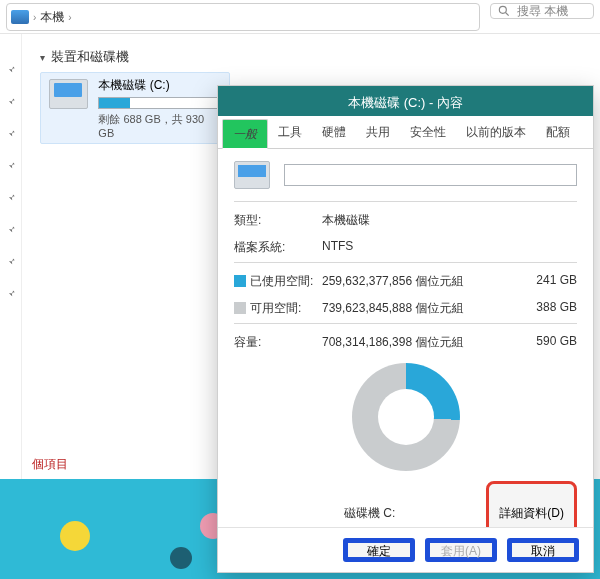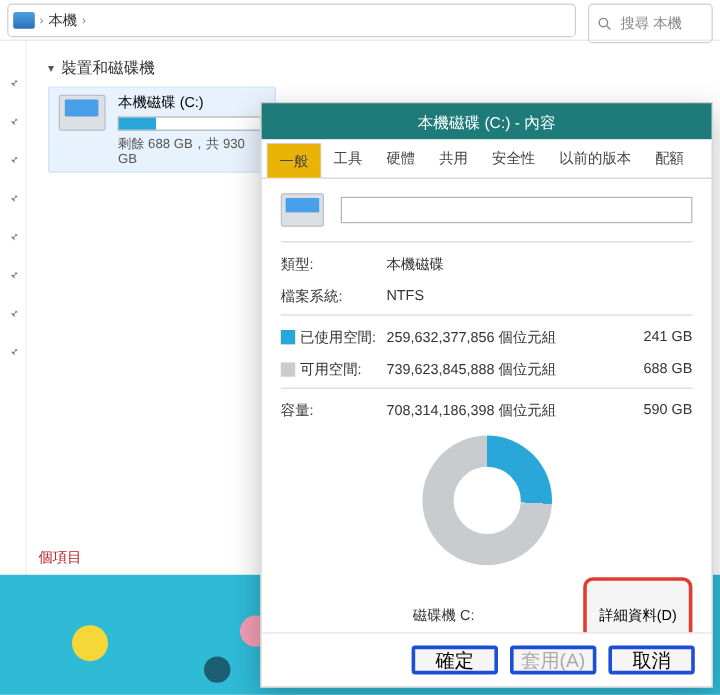--- a/index.html
+++ b/index.html
@@ -2,21 +2,21 @@
 <html><head>
 <meta charset="utf-8">
 <style>
   * { box-sizing: border-box; margin: 0; padding: 0; }
   html, body { width: 600px; height: 579px; overflow: hidden; font-family: "Segoe UI", "Microsoft JhengHei", sans-serif; font-size: 12px; background: #fff; }
   .explorer { position: absolute; inset: 0; background: #fff; }
   .addrbar { height: 34px; display: flex; gap: 10px; padding: 3px 6px; border-bottom: 1px solid #e5e5e5; }
   .crumbs { flex: 1; height: 28px; border: 1px solid #cfcfcf; border-radius: 4px; display: flex; align-items: center; padding: 0 4px; gap: 4px; color: #333; }
   .crumbs .pc-icon { width: 18px; height: 14px; background: linear-gradient(#4aa0e8,#2f6fb3); border-radius: 2px; }
   .crumbs .sep { color: #888; font-size: 10px; }
-  .search { width: 104px; height: 33px; border: 1px solid #cfcfcf; border-radius: 4px; display: flex; align-items: center; padding: 0 6px; color: #888; gap: 6px; }
+  .search { width: 104px; height: 16px; border: 1px solid #cfcfcf; border-radius: 4px; display: flex; align-items: center; padding: 0 6px; color: #888; gap: 6px; }
   .search svg { width: 14px; height: 14px; }
   .body { display: flex; height: calc(100% - 34px); }
   .sidebar { width: 22px; border-right: 1px solid #eee; padding-top: 30px; display: flex; flex-direction: column; gap: 22px; align-items: center; }
   .pin { width: 10px; height: 10px; color: #5a5a5a; }
   .main { flex: 1; position: relative; padding: 14px 18px; }
   .section-head { display: flex; align-items: center; gap: 6px; font-size: 13px; color: #333; margin-bottom: 6px; }
   .section-head .chev { color: #555; font-size: 10px; }
   .device-row { display: flex; align-items: flex-start; gap: 10px; padding: 4px 8px; width: 190px; border: 1px solid #cde3f8; background: #e8f2fd; border-radius: 2px; }
   .drive-icon { width: 40px; height: 30px; background: #dbe0e5; border: 1px solid #b7bec5; border-radius: 2px; position: relative; margin-top: 2px; }
   .drive-icon::before { content: ""; position: absolute; left: 4px; top: 3px; width: 28px; height: 14px; background: #4aa0e8; border-radius: 1px; }
@@ -31,39 +31,39 @@
   .blob-b { position: absolute; width: 22px; height: 22px; background: #1d5f72; border-radius: 50%; left: 170px; bottom: 10px; }
   .blob-p { position: absolute; width: 26px; height: 26px; background: #f19db3; border-radius: 50%; left: 200px; bottom: 40px; }
   .corner-wm { position: absolute; right: 6px; bottom: 6px; color: rgba(255,255,255,.7); font-size: 10px; pointer-events: none; }
 
   .dialog { position: absolute; left: 217px; top: 85px; width: 377px; height: 488px; background: #fff; border: 1px solid #cfcfcf; box-shadow: 0 8px 24px rgba(0,0,0,.25); display: flex; flex-direction: column; }
   .titlebar { height: 30px; background: #1f7a7a; color: #fff; display: flex; align-items: center; padding: 0 8px; gap: 8px; font-size: 13px; flex-direction: column; }
   .titlebar .disk-ic { width: 16px; height: 12px; background: #cfd6db; border-radius: 1px; }
   .titlebar .close { margin-left: auto; width: 28px; height: 30px; display: flex; align-items: center; justify-content: center; cursor: pointer; }
   .tabs { display: flex; border-bottom: 1px solid #d0d0d0; padding: 2px 4px 0; font-size: 12px; color: #444; }
   .tab { padding: 6px 10px 5px; cursor: pointer; }
-  .tab.active { border: 1px solid #d0d0d0; border-bottom: 1px solid #fff; border-top-left-radius: 2px; border-top-right-radius: 2px; position: relative; top: 1px; background: #eab308; }
+  .tab.active { border: 1px solid #d0d0d0; border-bottom: 1px solid #fff; border-top-left-radius: 2px; border-top-right-radius: 2px; position: relative; top: 1px; background: #22c55e; font-style: italic; }
   .dlg-body { flex: 1; padding: 12px 16px 10px; color: #333; overflow: hidden; }
   .row1 { display: flex; align-items: center; gap: 14px; margin-bottom: 12px; }
   .row1 .disk-big { width: 36px; height: 28px; background: #dbe0e5; border: 1px solid #b7bec5; border-radius: 2px; position: relative; }
   .row1 .disk-big::before { content: ""; position: absolute; left: 3px; top: 3px; width: 28px; height: 12px; background: #4aa0e8; }
   .row1 input { flex: 1; height: 22px; border: 1px solid #aeb4ba; padding: 0 4px; font-size: 12px; }
   .sep-line { height: 1px; background: #d8d8d8; margin: 6px 0 10px; }
   .kv { display: grid; grid-template-columns: 80px 1fr auto; row-gap: 10px; column-gap: 8px; font-size: 12px; margin-bottom: 6px; }
   .kv .k { color: #333; }
   .sw { width: 12px; height: 12px; display: inline-block; vertical-align: -2px; margin-right: 4px; }
   .sw.u { background: #29a7d9; }
   .sw.f { background: #c9ccce; }
   .donut-wrap { display: flex; align-items: center; justify-content: center; padding: 6px 0 2px; }
   .donut { width: 108px; height: 108px; border-radius: 50%; background: conic-gradient(#29a7d9 0 93.2deg, #c9ccce 93.2deg 360deg); display: flex; align-items: center; justify-content: center; }
   .donut::after { content: ""; width: 56px; height: 56px; background: #fff; border-radius: 50%; }
   .drive-line { display: flex; align-items: center; justify-content: space-between; margin-top: 8px; }
   .details-btn { border: 3px solid #e33b2f; border-radius: 8px; padding: 21px 10px; background: #f5f5f5; font-size: 12px; cursor: pointer; }
   .btnrow { display: flex; gap: 10px; justify-content: flex-end; padding: 10px 14px; border-top: 1px solid #e2e2e2; }
-  .btn { min-width: 72px; height: 24px; border: 3px solid #1d4ed8; background: #f5f5f5; border-radius: 3px; font-size: 16px; cursor: pointer; }
+  .btn { min-width: 72px; height: 24px; border: 5px solid #1d4ed8; background: #f5f5f5; border-radius: 3px; font-size: 12px; cursor: pointer; }
   .btn.disabled { color: #aaa; }
 </style>
 </head>
 <body>
 
 <div class="explorer">
   <div class="addrbar">
     <div class="crumbs">
       <span class="pc-icon"></span>
       <span class="sep">›</span>
@@ -165,21 +165,21 @@
       <div>NTFS</div>
         <div></div>
     </div>
     <div class="sep-line"></div>
     <div class="kv">
       <div class="k"><span class="sw u"></span><span>已使用空間:</span></div>
       <div>259,632,377,856 個位元組</div>
       <div>241 GB</div>
       <div class="k"><span class="sw f"></span><span>可用空間:</span></div>
       <div>739,623,845,888 個位元組</div>
-      <div>688 GB</div>
+      <div>388 GB</div>
     </div>
     <div class="sep-line"></div>
     <div class="kv">
       <div class="k">容量:</div>
       <div>708,314,186,398 個位元組</div>
       <div>590 GB</div>
     </div>
     <div class="donut-wrap">
       <div class="donut"></div>
     </div>

